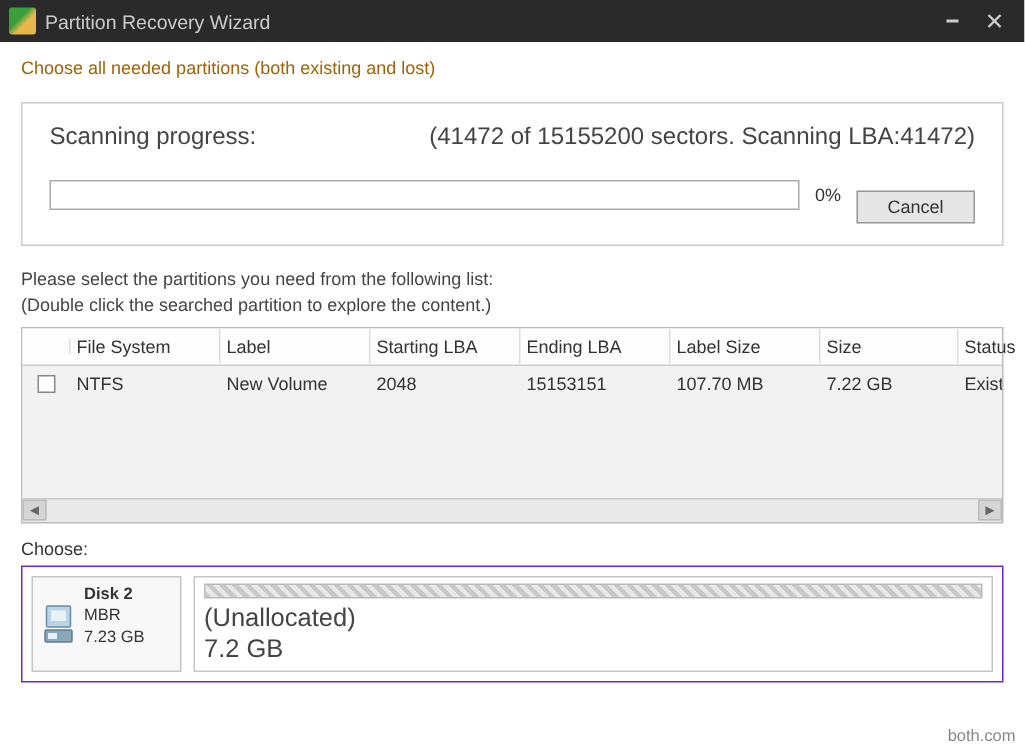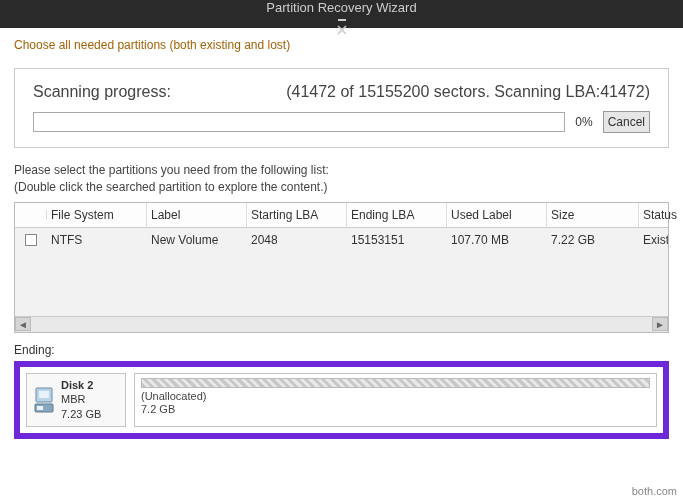--- a/index.html
+++ b/index.html
@@ -16,21 +16,20 @@
 
     
     .titlebar {
       background: #2a2a2a;
       color: #ccc;
       height: 28px;
       display: flex;
       align-items: center;
       padding: 0 6px;
       font-size: 13px;
-      flex-direction: column;
     }
     .titlebar .app-icon {
       width: 18px; height: 18px;
       margin-right: 6px;
       background: linear-gradient(135deg,#3a9f3a 40%,#e8b64d 60%);
       border-radius: 2px;
     }
     .titlebar .title-text { flex: 1; }
     .titlebar .win-btn {
       width: 28px; height: 20px;
@@ -79,23 +78,24 @@
     .progress-bar {
       flex: 1;
       height: 20px;
       border: 1px solid #aaa;
       background: #fff;
     }
     .percent { font-size: 12px; color: #333; }
     .cancel-btn {
       border: 1px solid #999;
       background: #e6e6e6;
-      padding: 3px 4px;
+      padding: 3px 20px;
       font-size: 12px;
       color: #333;
+      margin-top: 16px;
     }
 
     .instruction {
       font-size: 12px;
       color: #444;
       line-height: 1.4;
       margin-bottom: 6px;
     }
 
     
@@ -156,21 +156,21 @@
       background: #d5d5d5;
       border: 1px solid #bbb;
       display:flex;align-items:center;justify-content:center;
       font-size:10px;color:#666;
     }
     .hscroll .track { flex:1; }
 
     
     .preview-label { font-size: 12px; color: #333; margin-bottom: 4px; }
     .preview-panel {
-      border: 6px solid #6d28d9;
+      border: 1px solid #6d28d9;
       padding: 6px;
       display: flex;
       gap: 8px;
       align-items: stretch;
     }
     .disk-info {
       border: 1px solid #c5c5c5;
       background: #f8f8f8;
       width: 100px;
       padding: 4px 6px;
@@ -187,21 +187,21 @@
       flex: 1;
       border: 1px solid #c5c5c5;
       padding: 4px 6px;
     }
     .bar-track {
       height: 10px;
       background: repeating-linear-gradient(45deg,#c8c8c8,#c8c8c8 3px,#e8e8e8 3px,#e8e8e8 6px);
       border: 1px solid #bbb;
       margin-bottom: 2px;
     }
-    .disk-bar .plabel { font-size: 11px; color: #444; line-height:1.25; }
+    .disk-bar .plabel { font-size: 17px; color: #444; line-height:1.25; }
 
     .watermark {
       position: absolute;
       right: 6px;
       bottom: 4px;
       font-size: 11px;
       color: #888;
     }
   </style>
 </head>
@@ -243,21 +243,21 @@
     <div>(Double click the searched partition to explore the content.)</div>
   </div>
 
   <div class="list-wrap">
     <div class="list-header">
       <div class="hcell"></div>
       <div class="hcell">File System</div>
       <div class="hcell">Label</div>
       <div class="hcell">Starting LBA</div>
       <div class="hcell">Ending LBA</div>
-      <div class="hcell">Used Label</div>
+      <div class="hcell">Label Size</div>
       <div class="hcell">Size</div>
       <div class="hcell">Status</div>
     </div>
     <div class="list-body">
       <div class="list-row">
         <div class="cell chkcell">
             <div class="chkbox"></div>
           </div>
         <div class="cell">NTFS</div>
         <div class="cell">New Volume</div>
@@ -268,21 +268,21 @@
         <div class="cell">Exist</div>
       </div>
     </div>
     <div class="hscroll">
       <div class="arrow">◄</div>
       <div class="track"></div>
       <div class="arrow">►</div>
     </div>
   </div>
 
-  <div class="preview-label">Ending:</div>
+  <div class="preview-label">Choose:</div>
   <div class="preview-panel">
     <div class="disk-info">
       <svg class="disk-icon" viewBox="0 0 22 32">
         <rect x="3" y="4" width="16" height="14" rx="1" fill="#b9d4e6" stroke="#6a8ba5"></rect>
         <rect x="6" y="7" width="10" height="7" fill="#e9f2f8"></rect>
         <rect x="2" y="20" width="18" height="8" rx="1" fill="#8aa7bb" stroke="#5d7c92"></rect>
         <rect x="4" y="22" width="6" height="4" fill="#e9f2f8"></rect>
       </svg>
       <div class="disk-text">
         <div class="dname">Disk 2</div>

